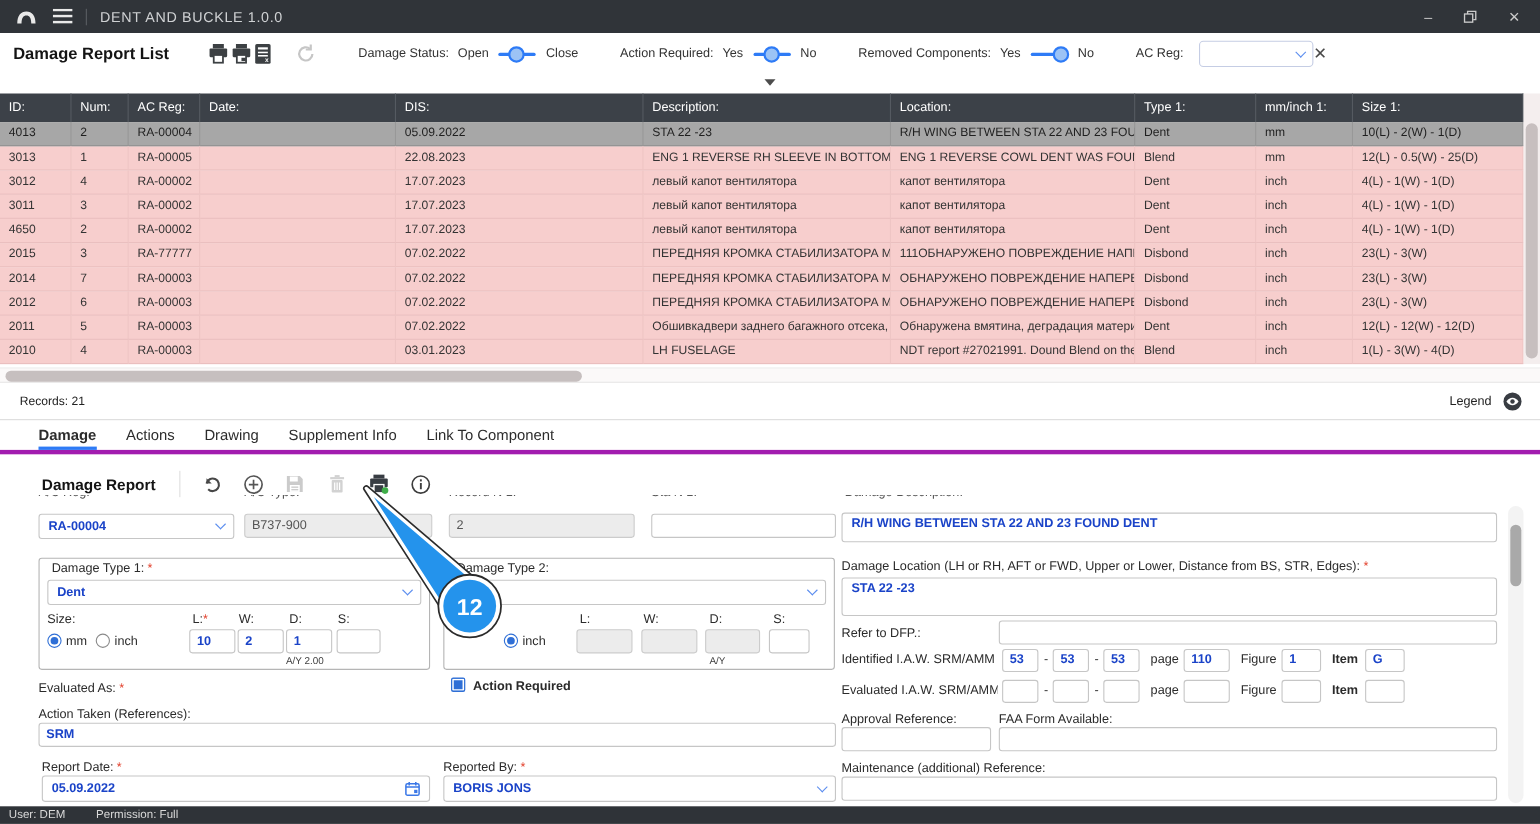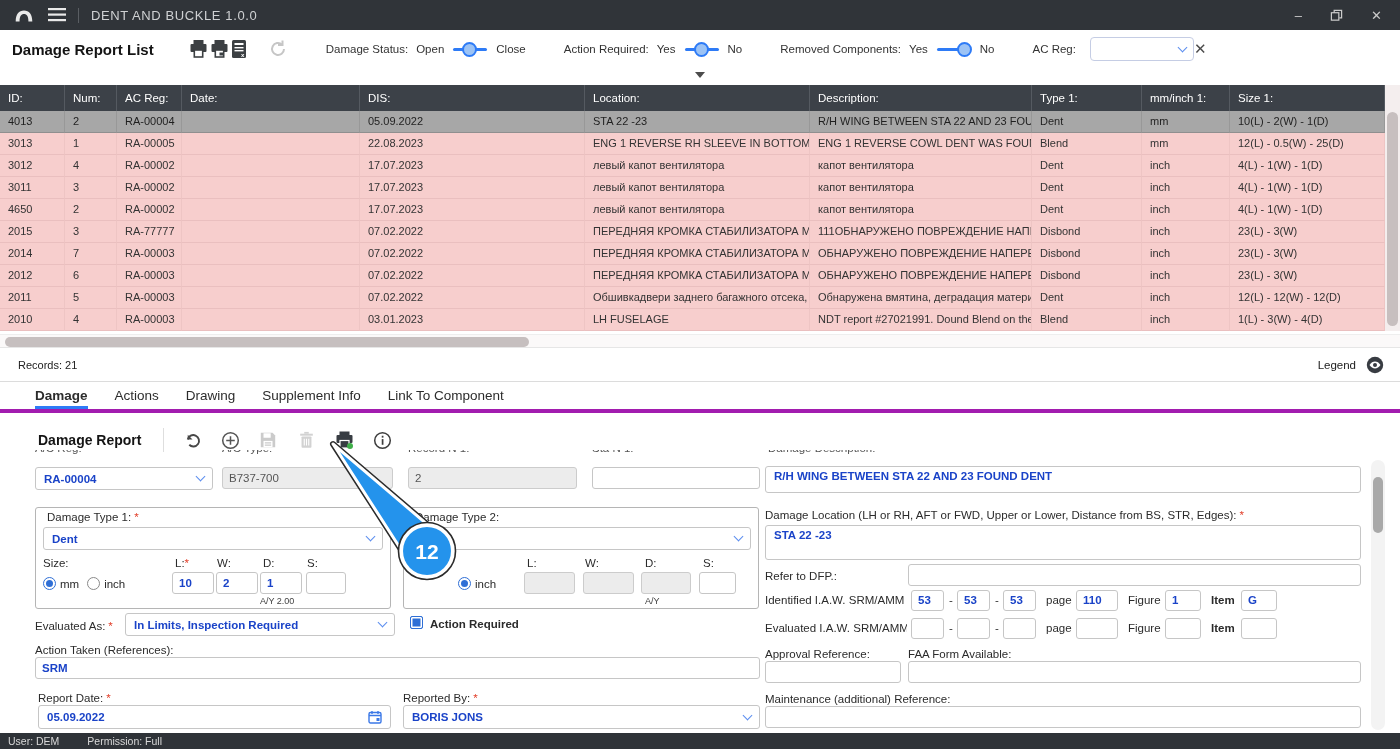--- a/index.html
+++ b/index.html
@@ -210,22 +210,22 @@
     <div class="tri"></div>
   </div>
 
   <div class="table">
     <div class="thead" style="grid-template-columns: 65px 52px 65px 178px 225px 225px 222px 110px 88px 155px;">
         <div class="th">ID:</div>
         <div class="th">Num:</div>
         <div class="th">AC Reg:</div>
         <div class="th">Date:</div>
         <div class="th">DIS:</div>
+        <div class="th">Description:</div>
         <div class="th">Location:</div>
-        <div class="th">Description:</div>
         <div class="th">Type 1:</div>
         <div class="th">mm/inch 1:</div>
         <div class="th">Size 1:</div>
       </div>
     <div>
         <div class="tr selected" style="grid-template-columns: 65px 52px 65px 178px 225px 225px 222px 110px 88px 155px;">
           <div class="td">4013</div>
           <div class="td">2</div>
           <div class="td">RA-00004</div>
           <div class="td"></div>
@@ -435,21 +435,21 @@
       <span>Sta N 1:</span>
     </div>
   <div class="cliplbl" style="left:768px;top:450px;width:250px;">
       <span>Damage Description:</span>
     </div>
 
   <div class="sel" style="left:35px;top:467px;width:178px;">
     <span class="v">RA-00004</span>
     <div class="chev"></div>
   </div>
-  <div class="inp dis" style="left:222px;top:467px;width:171px;line-height:20px;">B737-700</div>
+  <div class="inp dis" style="left:222px;top:467px;width:171px;line-height:20px;">B737-900</div>
   <div class="inp dis" style="left:408px;top:467px;width:169px;line-height:20px;">2</div>
   <div class="inp" style="left:592px;top:467px;width:168px;line-height:20px;"></div>
   <div class="txa" style="left:765px;top:466px;width:596px;height:27px;">R/H WING BETWEEN STA 22 AND 23 FOUND DENT</div>
 
   <div class="gbox" style="left:35px;top:507px;width:356px;height:102px;"></div>
   <div class="lbl" style="left:43px;top:511px;background:#fff;padding:0 4px;"><span>Damage Type 1:</span><i class="req">*</i></div>
   <div class="sel" style="left:43px;top:527px;width:340px;">
     <span class="v">Dent</span>
     <div class="chev"></div>
   </div>
@@ -518,24 +518,20 @@
   <div class="inp" style="left:1241px;top:618px;width:36px;line-height:19px;height:21px;"></div>
 
   <div class="lbl" style="left:765px;top:648px;">Approval Reference:</div>
   <div class="lbl" style="left:908px;top:648px;">FAA Form Available:</div>
   <div class="inp" style="left:765px;top:661px;width:136px;line-height:20px;"></div>
   <div class="inp" style="left:908px;top:661px;width:453px;line-height:20px;"></div>
   <div class="lbl" style="left:765px;top:693px;">Maintenance (additional) Reference:</div>
   <div class="inp" style="left:765px;top:706px;width:596px;line-height:20px;"></div>
 
   <div class="lbl" style="left:35px;top:620px;"><span>Evaluated As:</span><i class="req">*</i></div>
-  <div class="sel" style="left:125px;top:613px;width:270px;">
-    <span class="v">In Limits, Inspection Required</span>
-    <div class="chev"></div>
-  </div>
   <div class="cb" style="left:410px;top:616px;"></div>
   <div class="lbl" style="left:430px;top:618px;font-weight:bold;">Action Required</div>
 
   <div class="lbl" style="left:35px;top:644px;">Action Taken (References):</div>
   <div class="inp" style="left:35px;top:657px;width:725px;line-height:20px;">SRM</div>
 
   <div class="lbl" style="left:38px;top:692px;"><span>Report Date:</span><i class="req">*</i></div>
   <div class="sel" style="left:38px;top:705px;width:353px;height:24px;">
     <span class="v">05.09.2022</span>
     <svg width="14" height="14" viewBox="0 0 14 14">

